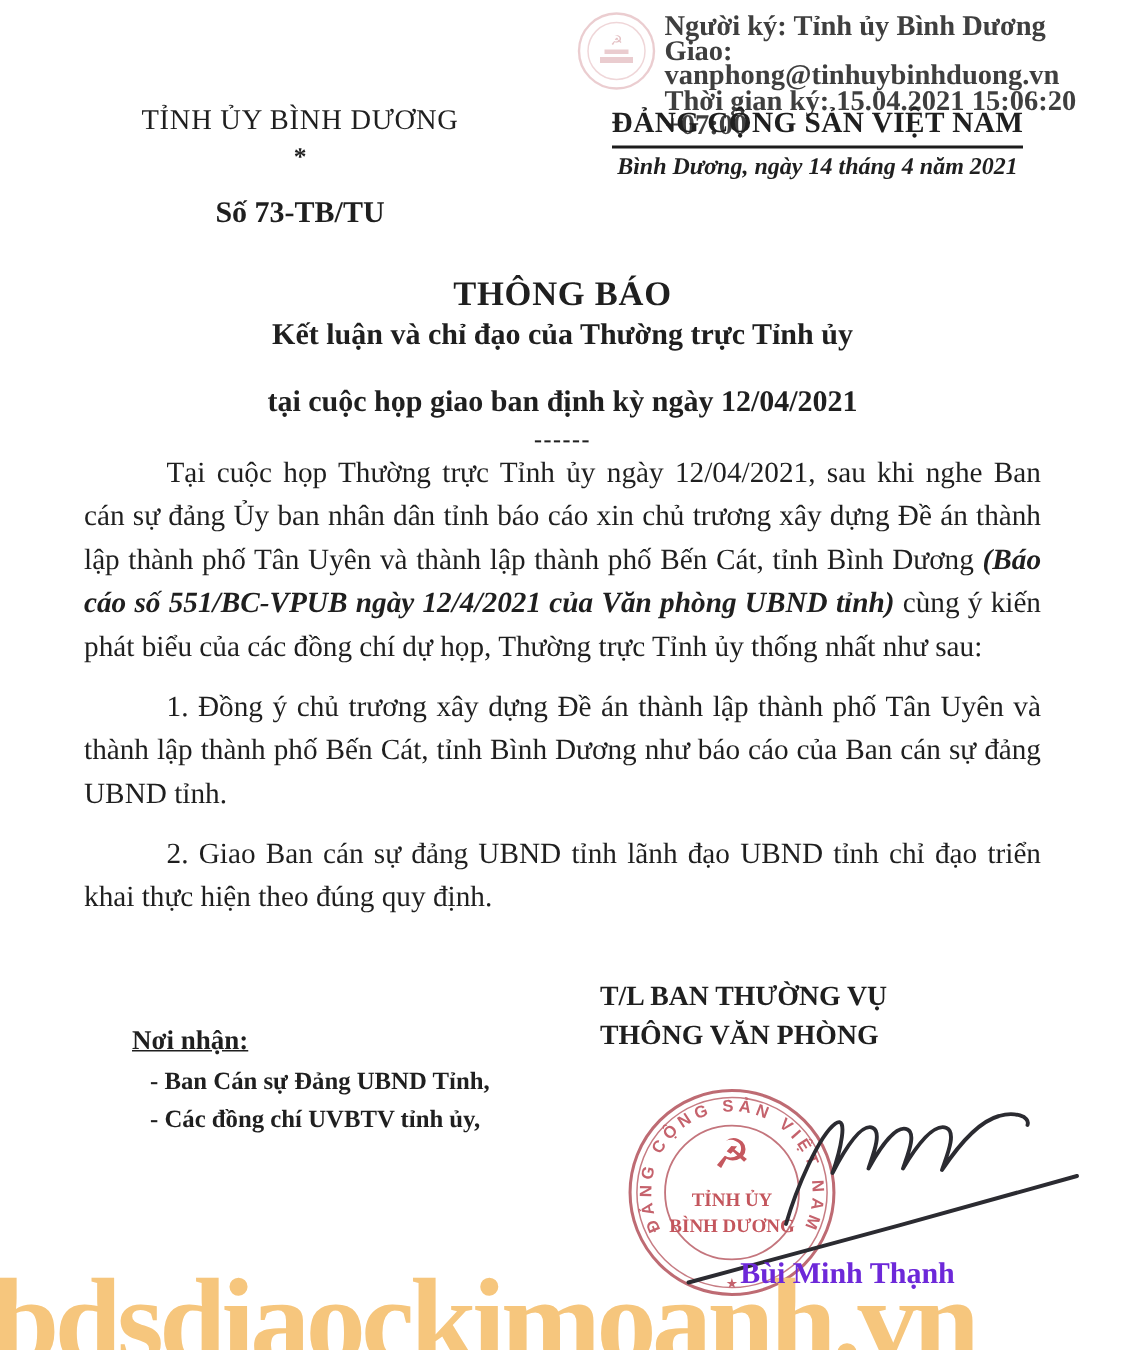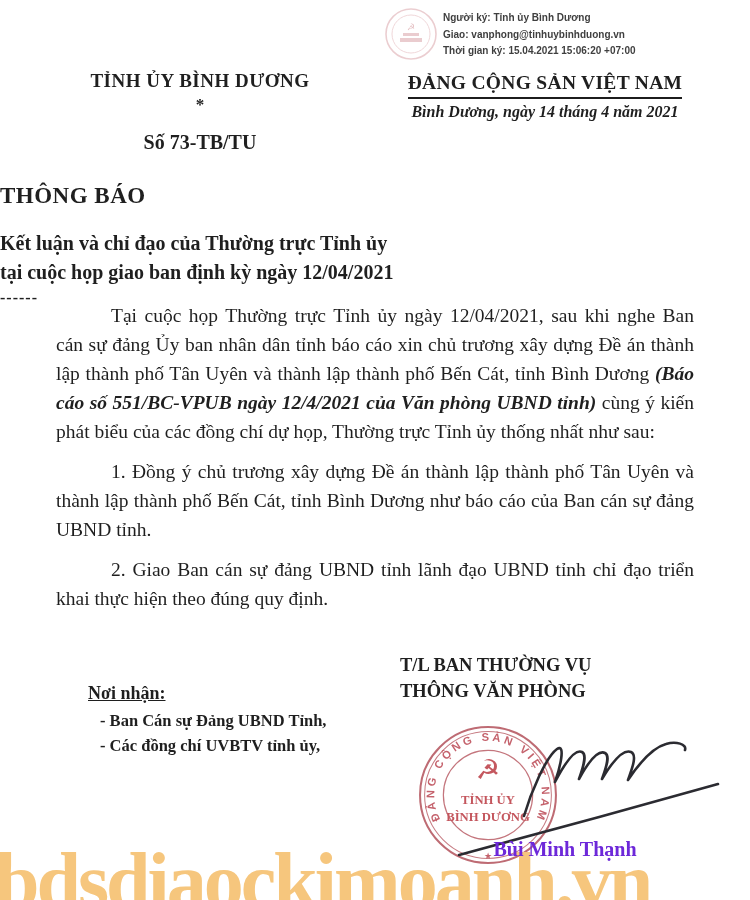--- a/index.html
+++ b/index.html
@@ -1,38 +1,38 @@
 <!DOCTYPE html>
 <html><head>
 <meta charset="utf-8">
 <style>
   html,body{margin:0;padding:0;background:#ffffff;}
   body{width:750px;height:900px;position:relative;overflow:hidden;
        font-family:"Liberation Serif",serif;color:#1f1f1f;}
 
   
   .sig-info{position:absolute;left:443px;top:10px;width:300px;
-            font-family:Liberation Sans, sans-serif;font-size:10px;
+            font-family:Liberation Serif, serif;font-size:19px;
             font-weight:600;color:#3f3f3f;line-height:16.5px;}
   .mini-seal{position:absolute;left:383px;top:6px;width:56px;height:56px;}
 
   
   .hdr-left{position:absolute;left:55px;top:70px;width:290px;text-align:center;}
-  .org-name{font-size:19px;font-weight:bold;letter-spacing:.5px;}
+  .org-name{font-size:19px;font-weight:normal;letter-spacing:.5px;}
   .org-sep{font-size:17px;font-weight:bold;margin-top:3px;}
   .doc-number{font-size:20px;font-weight:bold;margin-top:16px;}
   .hdr-right{position:absolute;left:360px;top:72px;width:370px;text-align:center;}
   .party-name{display:inline-block;font-size:19.5px;font-weight:bold;
               border-bottom:2px solid #1c1c1c;padding-bottom:3px;letter-spacing:.3px;}
   .date-line{font-size:16px;font-weight:bold;font-style:italic;margin-top:4px;}
 
   
-  .title-block{position:absolute;left:0;top:183px;width:750px;}
+  .title-block{position:absolute;left:0;top:183px;width:750px;text-align:center;}
   .doc-type{font-size:23px;font-weight:bold;letter-spacing:.5px;}
-  .subtitle{font-size:20px;font-weight:bold;line-height:29px;margin-top:20px;}
+  .subtitle{font-size:20px;font-weight:bold;line-height:29px;margin-top:0;}
   .dash-sep{font-size:16px;font-weight:bold;letter-spacing:1px;margin-top:2px;}
 
   
   .body-text{position:absolute;left:56px;top:301px;width:638px;
              font-size:19.5px;line-height:29px;text-align:justify;}
   .body-text p{margin:0 0 11px 0;text-indent:55px;}
   .em-ital{font-style:italic;font-weight:bold;}
 
   
   .sign-right{position:absolute;left:400px;top:652px;width:330px;
@@ -77,21 +77,21 @@
 </div>
 
 <div class="hdr-right">
   <span class="party-name">ĐẢNG CỘNG SẢN VIỆT NAM</span>
   <div class="date-line">Bình Dương, ngày 14 tháng 4 năm 2021</div>
 </div>
 
 <div class="title-block">
   <div class="doc-type">THÔNG BÁO</div>
   <div class="subtitle">Kết luận và chỉ đạo của Thường trực Tỉnh ủy</div>
-  <div class="subtitle" style="margin-top:0">tại cuộc họp giao ban định kỳ ngày 12/04/2021</div>
+  <div class="subtitle" style="margin-top:16px">tại cuộc họp giao ban định kỳ ngày 12/04/2021</div>
   <div class="dash-sep">------</div>
 </div>
 
 <div class="body-text">
   <p><span>Tại cuộc họp Thường trực Tỉnh ủy ngày 12/04/2021, sau khi nghe Ban cán sự đảng Ủy ban nhân dân tỉnh báo cáo xin chủ trương xây dựng Đề án thành lập thành phố Tân Uyên và thành lập thành phố Bến Cát, tỉnh Bình Dương </span><span class="em-ital">(Báo cáo số 551/BC-VPUB ngày 12/4/2021 của Văn phòng UBND tỉnh)</span><span> cùng ý kiến phát biểu của các đồng chí dự họp, Thường trực Tỉnh ủy thống nhất như sau:</span></p>
   <p>1. Đồng ý chủ trương xây dựng Đề án thành lập thành phố Tân Uyên và thành lập thành phố Bến Cát, tỉnh Bình Dương như báo cáo của Ban cán sự đảng UBND tỉnh.</p>
   <p>2. Giao Ban cán sự đảng UBND tỉnh lãnh đạo UBND tỉnh chỉ đạo triển khai thực hiện theo đúng quy định.</p>
 </div>
 
 <div class="sign-right">

